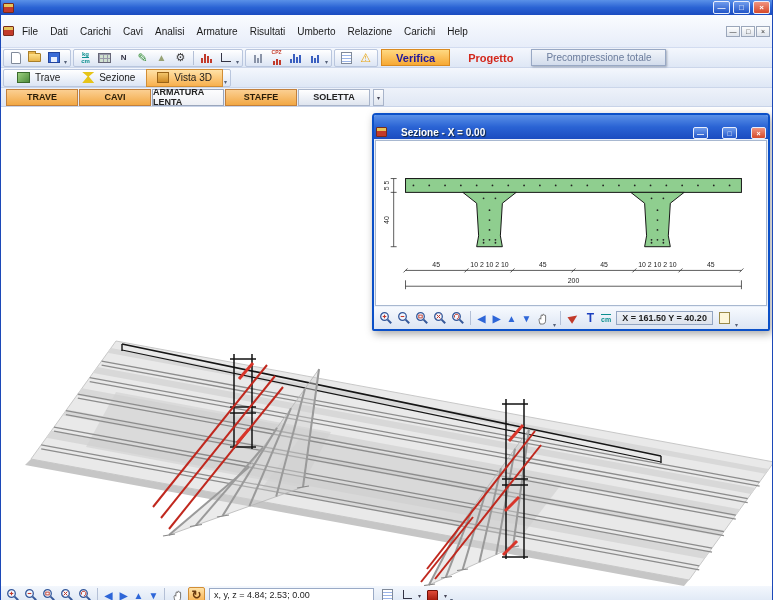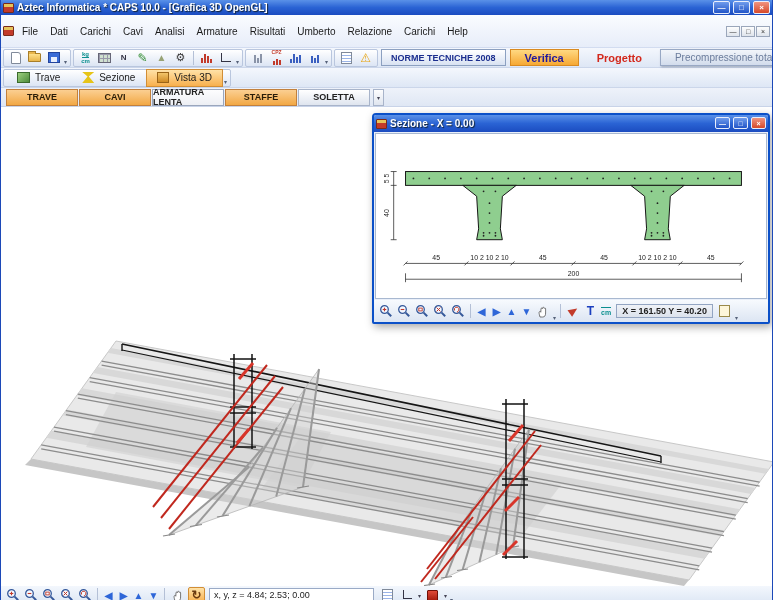--- a/index.html
+++ b/index.html
@@ -75,21 +75,21 @@
   .tab.active{background:linear-gradient(#fdfdfe,#edeff4);border-color:#9aa6bc;color:#222}
   .tab.light{background:linear-gradient(#ffffff,#dfe5ef);border-color:#a8b4ca;color:#222}
   .tab-ovf{width:11px;height:17px;margin-left:2px;border:1px solid #a8b4ca;background:linear-gradient(#fdfdfe,#dfe5ef);
     font-size:6px;color:#445;display:flex;align-items:center;justify-content:center}
   
   .canvas{position:relative;height:479px;background:#fff;overflow:hidden}
   .scene{position:absolute;left:0;top:0}
   
   .secwin{position:absolute;left:371px;top:6px;width:398px;border:2px solid #0b50c8;border-radius:4px 4px 2px 2px;
     background:#e9eff9;box-shadow:2px 3px 8px rgba(0,0,0,.35)}
-  .stitle{height:17px;display:flex;align-items:flex-end;gap:3px;padding:3px 2px;border-radius:2px 2px 0 0;
+  .stitle{height:17px;display:flex;align-items:flex-start;gap:14px;padding:12px 2px;border-radius:2px 2px 0 0;
     background:linear-gradient(180deg,#5a91e8 0%,#2a63d4 50%,#1b4cc0 100%)}
   .stitle .tb-title{font-size:10px}
   .swinbtn{width:15px;height:12px;border-radius:2px;border:1px solid #e8eefc;display:flex;align-items:center;justify-content:center;
     font-size:7px;line-height:1;color:#fff;font-weight:bold}
   .swinbtn.b-min,.swinbtn.b-res{background:linear-gradient(#6f9cec,#2255c8)}
   .swinbtn.b-close{background:linear-gradient(#f09480,#d6492a)}
   .sec-client{height:166px;margin:1px;background:#fff;border:1px solid #a8b8d0;position:relative;overflow:hidden}
   .sec-tools{height:22px;display:flex;align-items:center;background:linear-gradient(#f7fafe,#dce5f3);padding:0 3px}
   .arrow{font-size:10px;font-weight:bold;color:#2e66d8;width:15px;text-align:center}
   .coordbox{font-size:9px;font-weight:bold;color:#222;background:linear-gradient(#eff2f7,#dce2ec);
@@ -151,21 +151,20 @@
     <symbol id="i-hand" viewBox="0 0 14 14">
       <path d="M4,13 C3,9.5 2.8,8.2 3.4,7.7 C4,7.2 4.6,7.5 4.8,8.2 L5,4.8 C5,3.8 6.2,3.8 6.3,4.8 L6.6,3.8 C6.8,2.9 8,3.1 8,4.1 L8.3,4.4 C8.6,3.6 9.6,3.9 9.6,4.9 L9.6,9 C9.6,11.5 8.8,13 6.8,13 Z" fill="#fff" stroke="#555" stroke-width="0.8"></path>
     </symbol>
   </defs>
 </svg>
 
 <div class="app">
 
   <div class="titlebar">
     <span class="applogo"></span>
-    <span class="tb-title">Aztec Informatica * CAPS 10.0 - [Grafica 3D OpenGL]</span>
     <span class="spacer"></span>
     <span class="winbtn b-min">—</span>
     <span class="winbtn b-res">□</span>
     <span class="winbtn b-close">×</span>
   </div>
 
   <div class="menubar">
     <span class="applogo" style="margin-right:2px"></span>
     <span class="menu-item">File</span>
     <span class="menu-item">Dati</span>
@@ -257,21 +256,20 @@
           </span>
       </span>
       <span class="ovf">▾</span>
     </div>
     <div class="tgroup">
       <span class="ic">
           <span class="icon-report"></span>
         </span>
       <span class="ic glyph-warn">⚠</span>
     </div>
-    <button class="tbtn btn-norme">NORME TECNICHE 2008</button>
     <button class="tbtn btn-verifica">Verifica</button>
     <button class="tbtn btn-progetto">Progetto</button>
     <button class="tbtn btn-precomp">Precompressione totale</button>
 
   </div>
 
   <div class="tbrow">
     <div class="tgroup">
       <span class="view-item">
         <span class="icon-trave"></span>

